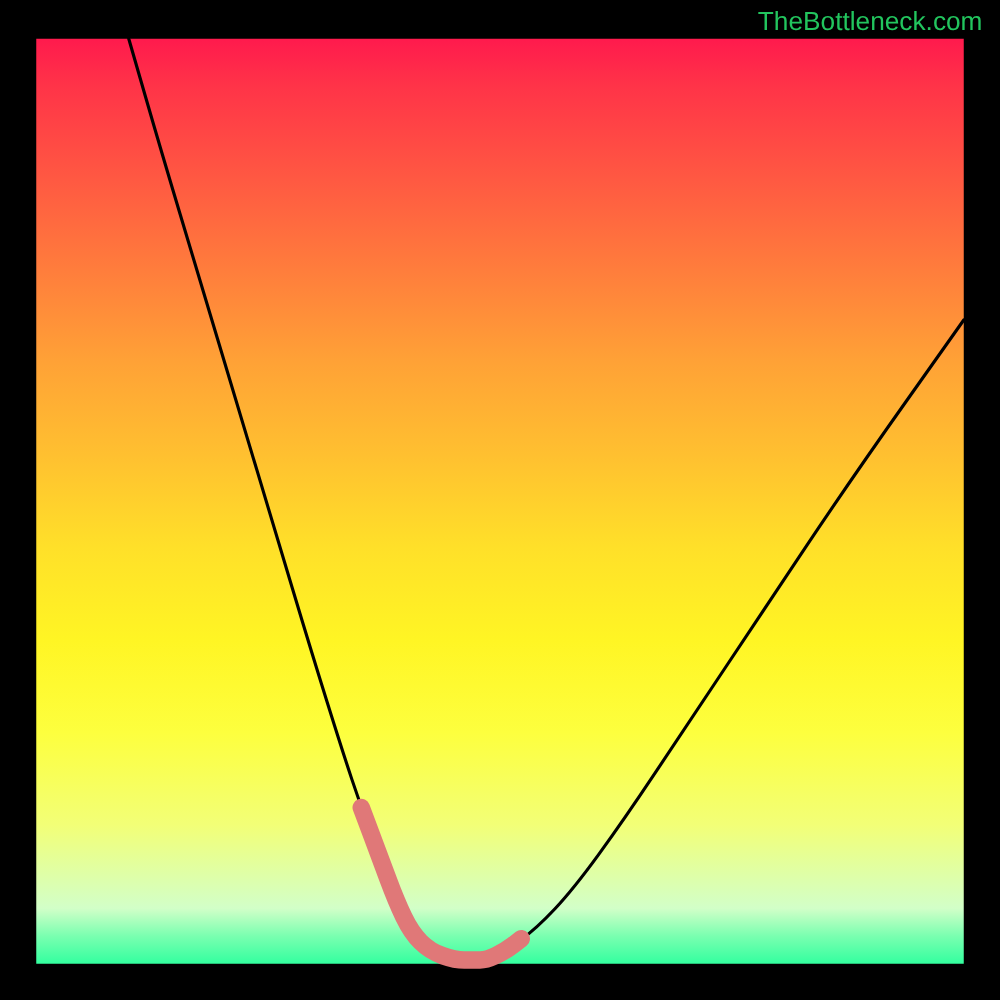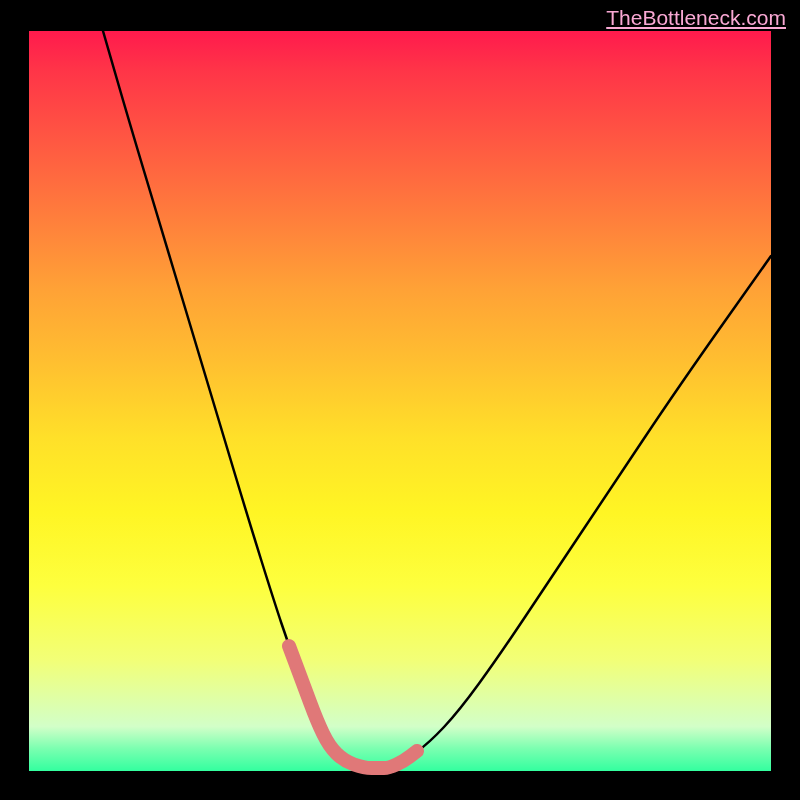--- a/index.html
+++ b/index.html
@@ -8,25 +8,24 @@
     height: 800px;
     background: #000000;
     position: relative;
     font-family: Arial, sans-serif;
     overflow: hidden;
   }
   .watermark {
     position: absolute;
     top: 6px;
     right: 14px;
-    color: #f9a8d4;
+    color: #22c55e;
     font-size: 21px;
     font-weight: 500;
     z-index: 10;
-    text-decoration: underline;
   }
   .plot-area {
     position: absolute;
     left: 29px;
     top: 31px;
     width: 742px;
     height: 740px;
     background: linear-gradient(to bottom,
       #ff1a4d 0%,
       #ff3348 5%,

